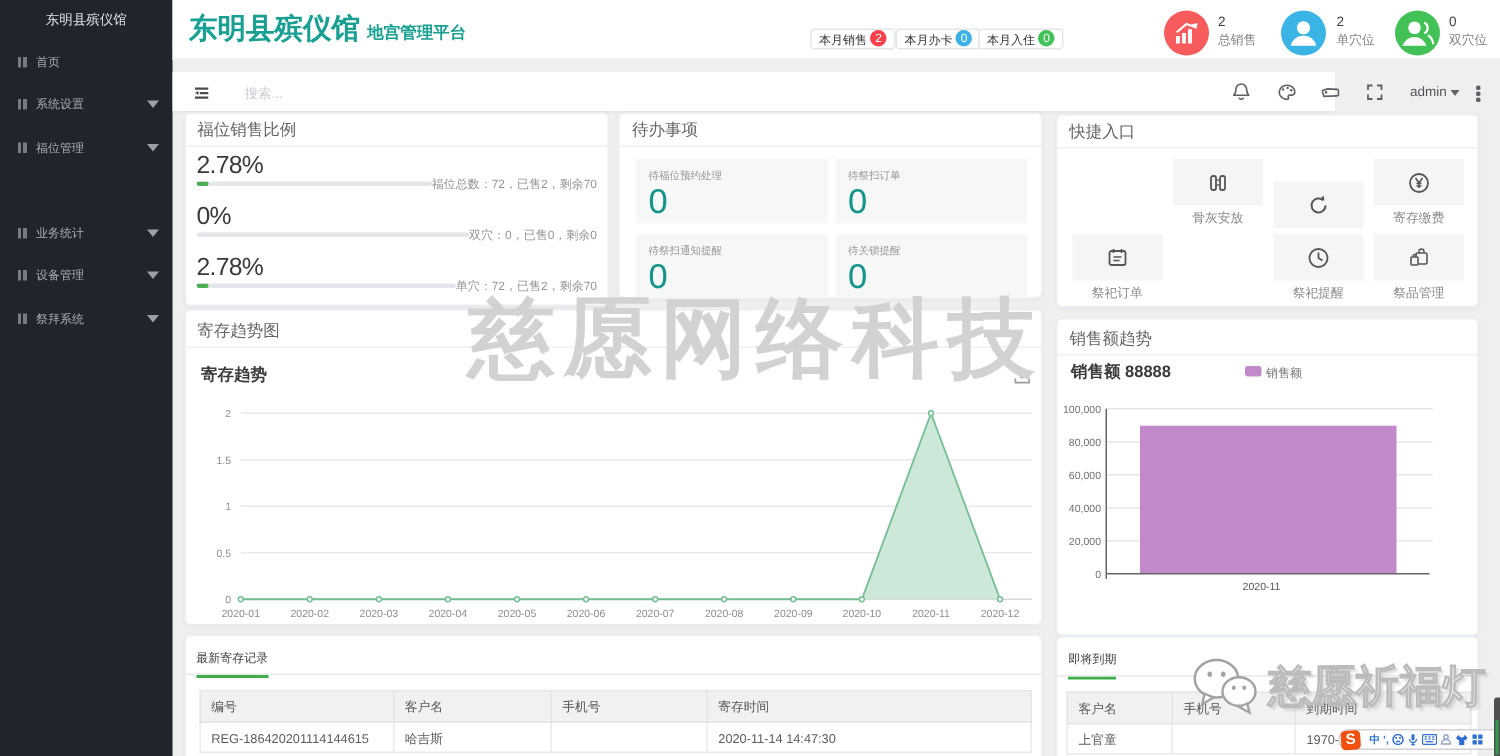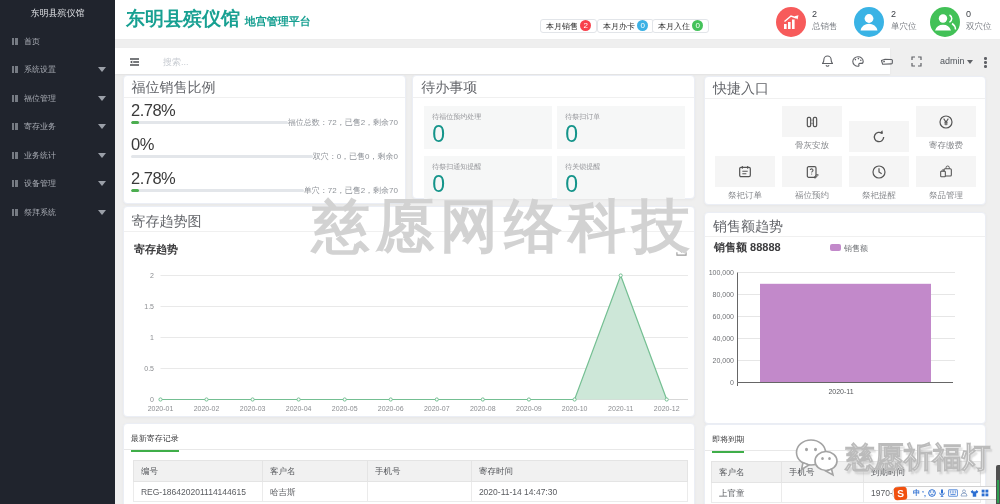--- a/index.html
+++ b/index.html
@@ -1,20 +1,20 @@
 <!DOCTYPE html>
 <html><head>
 <meta charset="utf-8">
 <style>
 * { margin:0; padding:0; box-sizing:border-box; }
 html,body { width:1000px; height:504px; overflow:hidden; }
 body { position:relative; font-family:"Liberation Sans", sans-serif; background:#efefef; color:#333; font-size:9px; }
 .abs { position:absolute; }
 .card { position:absolute; background:#fff; border-radius:4px; border:1px solid #ebeef5; box-shadow:0 1px 3px rgba(0,0,0,0.04); }
-.card-hd { height:22px; line-height:23px; padding-left:8px; font-size:14px; color:#63656a; border-bottom:1px solid #f0f0f0;font-family:Liberation Serif, serif; }
+.card-hd { height:22px; line-height:23px; padding-left:8px; font-size:11px; color:#63656a; border-bottom:1px solid #f0f0f0;font-family:Liberation Serif, serif; }
 
 #sidebar { position:absolute; left:0; top:0; width:115px; height:504px; background:#20242d; }
 #sidebar .title { position:absolute; top:7px; width:115px; text-align:center; color:#dfe1e5; font-size:9px; }
 .mi { position:absolute; left:0; width:115px; height:28px; line-height:28px; color:#a9adb5; font-size:8px; }
 .mi .ic { display:inline-block; width:6px; height:7px; background:linear-gradient(90deg,#767b83 0 2px, rgba(0,0,0,0) 2px 3.5px, #767b83 3.5px 6px); margin:0 6px 0 12px; vertical-align:-1px; }
 .mi .car { position:absolute; right:9px; top:11px; width:0; height:0; border-left:4px solid transparent; border-right:4px solid transparent; border-top:5px solid #9ba0a8; }
 
 #hd1 { position:absolute; left:115px; top:0; width:885px; height:40px; background:#fff; border-bottom:1px solid #ededed; }
 #hd1 .big { position:absolute; left:11px; top:6px; font-family:"Liberation Serif", serif; font-weight:bold; font-size:19px; color:#18a092; }
 #hd1 .sub { font-size:11px; }
@@ -59,21 +59,20 @@
 #sbar { position:absolute; left:996px; top:465px; width:4px; height:39px; background:#4f4f4f; border-radius:2px 0 0 0; z-index:80; }
 #sbargreen { position:absolute; left:996.5px; top:480px; width:2.5px; height:22.5px; background:#2f9e50; z-index:81; }
 </style>
 </head>
 <body>
 <div id="sidebar">
   <div class="title">东明县殡仪馆</div>
   <div class="mi" style="top:28px"><span class="ic"></span>首页</div>
   <div class="mi" style="top:85px"><span class="ic"></span>福位管理<span class="car"></span></div>
   <div class="mi" style="top:56px"><span class="ic"></span>系统设置<span class="car"></span></div>
-  <div class="mi" style="top:113px"><span class="ic"></span>寄存业务<span class="car"></span></div>
   <div class="mi" style="top:142px"><span class="ic"></span>业务统计<span class="car"></span></div>
   <div class="mi" style="top:170px"><span class="ic"></span>设备管理<span class="car"></span></div>
   <div class="mi" style="top:199px"><span class="ic"></span>祭拜系统<span class="car"></span></div>
 </div>
 <div id="hd1">
   <div class="big">东明县殡仪馆 <span class="sub">地宫管理平台</span></div>
   <div class="mbtn" style="left:425px">本月销售 <span class="badge" style="background:#f8414c">2</span></div>
   <div class="mbtn" style="left:482px">本月办卡 <span class="badge" style="background:#3cb1e5">0</span></div>
   <div class="mbtn" style="left:537px">本月入住 <span class="badge" style="background:#44c25a">0</span></div>
   <div class="statc" style="left:660.5px; background:#f75b5b">
@@ -221,31 +220,20 @@
       <div class="qlb">寄存缴费</div>
     </div>
   <div class="qk" style="left:10px; top:79px;">
       <div class="qbox">
         <svg viewBox="0 0 24 24" class="qi">
           <rect x="4" y="5" width="16" height="14" rx="2" fill="none" stroke="#555" stroke-width="1.8"></rect>
           <path d="M8 3v4M16 3v4M8 11h8M8 14.5h6" fill="none" stroke="#555" stroke-width="1.6"></path>
         </svg>
       </div>
       <div class="qlb">祭祀订单</div>
-    </div>
-  <div class="qk" style="left:77px; top:79px;">
-      <div class="qbox">
-        <svg viewBox="0 0 24 24" class="qi">
-          <rect x="5" y="4" width="13" height="16" rx="2" fill="none" stroke="#555" stroke-width="1.8"></rect>
-          <path d="M9.5 9a2 2 0 1 1 3 2c-.8.5-1 1-1 1.8" fill="none" stroke="#555" stroke-width="1.6"></path>
-          <circle cx="11.5" cy="15" r="0.9" fill="#555"></circle>
-          <path d="M15 20l5-5 1.5 1.5-5 5z" fill="none" stroke="#555" stroke-width="1.4"></path>
-        </svg>
-      </div>
-      <div class="qlb">福位预约</div>
     </div>
   <div class="qk" style="left:144px; top:79px;">
       <div class="qbox">
         <svg viewBox="0 0 24 24" class="qi">
           <circle cx="12" cy="12" r="9" fill="none" stroke="#555" stroke-width="1.8"></circle>
           <path d="M12 6.5V12l4 2.5" fill="none" stroke="#555" stroke-width="1.8"></path>
         </svg>
       </div>
       <div class="qlb">祭祀提醒</div>
     </div>

